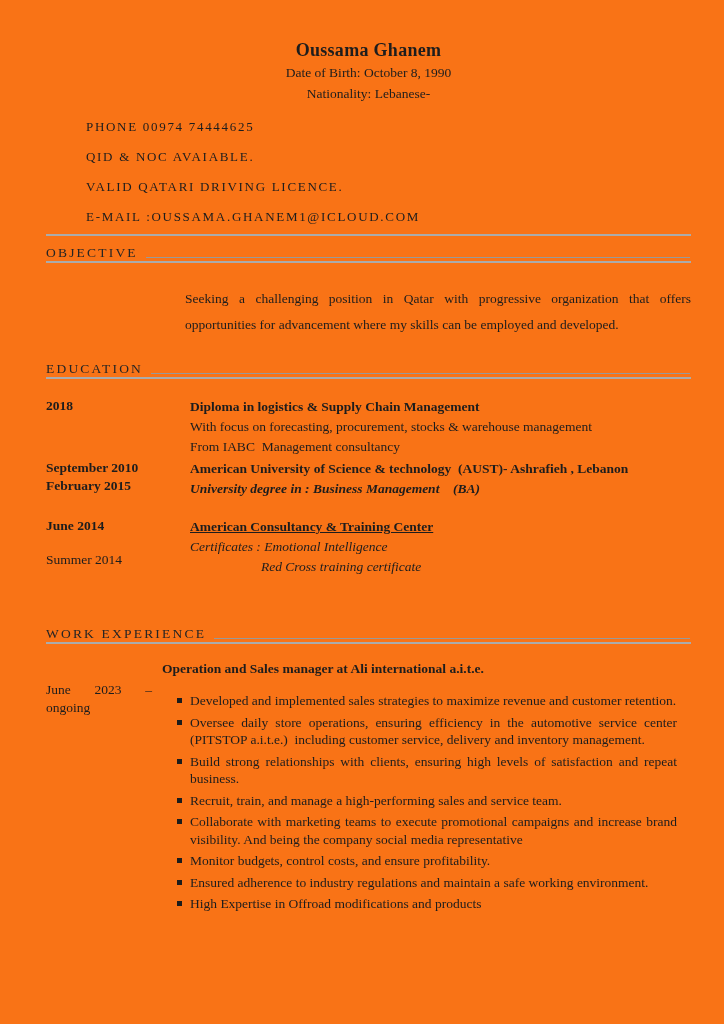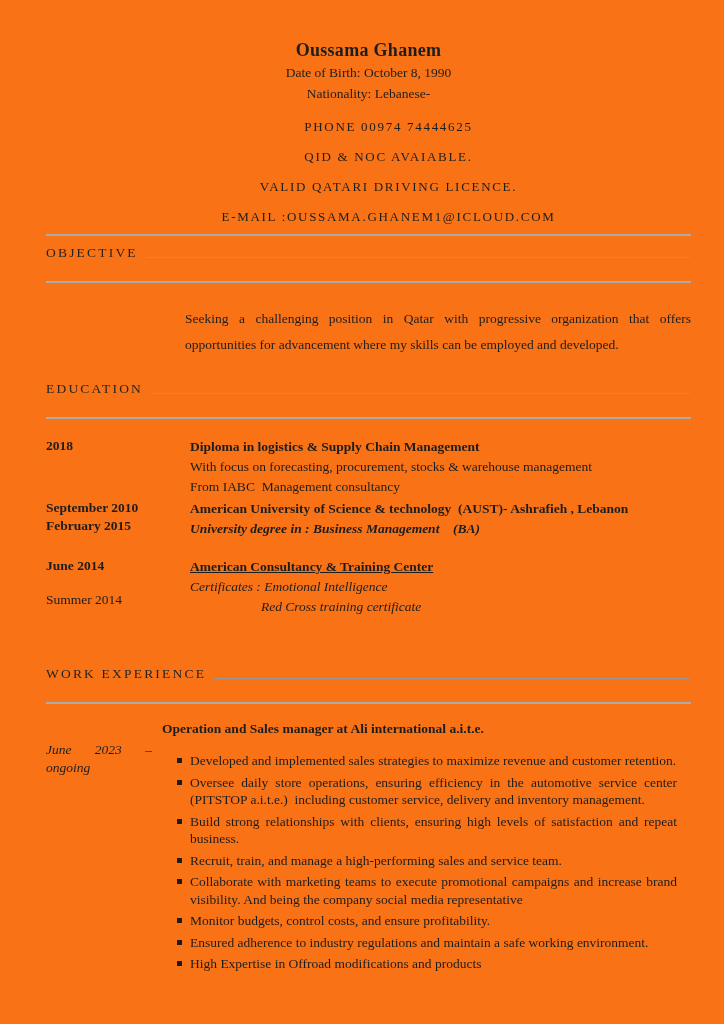--- a/index.html
+++ b/index.html
@@ -13,30 +13,30 @@
     font-family: "Liberation Serif", "DejaVu Serif", serif;
     color: #1d1d1d;
     overflow: hidden;
   }
 
   
   .hdr { text-align: center; }
   .hdr-name { font-size: 18px; font-weight: bold; line-height: 24px; letter-spacing: 0.3px; }
   .hdr-sub  { font-size: 13.5px; line-height: 21px; }
   .caps-block { padding-left: 40px; margin-top: 8px; }
-  .caps-line { font-size: 13px; line-height: 30px; letter-spacing: 1.7px; text-align: center; }
+  .caps-line { font-size: 13px; line-height: 30px; letter-spacing: 1.7px; text-align: left; }
 
   .rule-full { border-bottom: 2px solid #ababab; margin-top: 2px; }
 
   
   .sec-head {
     display: flex;
     align-items: flex-end;
     border-bottom: 2px solid #ababab;
-    padding-bottom: 20px;
+    padding-bottom: 0;
   }
   .sec-title { font-size: 13.5px; letter-spacing: 2.2px; color: #252525; line-height: 17px; }
   .sec-lead  { flex: 1; border-bottom: 1px solid #999999; margin: 0 1px 3px 8px; }
 
   .head-objective { margin-top: 8px; }
   .head-education { margin-top: 22px; }
   .head-work      { margin-top: 48px; }
 
   
   .objective-text {
@@ -57,21 +57,21 @@
   .ed-line  { line-height: 20px; white-space: pre-wrap; }
   .ed-title { font-weight: bold; }
   .ed-title-underline { text-decoration: underline; }
   .ed-degree { font-weight: bold; font-style: italic; }
   .ed-cert   { font-style: italic; }
   .ed-cert-indent { padding-left: 71px; }
   .ed-date-gap { margin-top: 16px; }
 
   
   .wk-row { display: flex; margin-top: 16px; }
-  .wk-dates { width: 116px; flex-shrink: 0; font-size: 13.5px; line-height: 18px; padding-top: 21px; font-style: italic; }
+  .wk-dates { width: 116px; flex-shrink: 0; font-size: 13.5px; line-height: 18px; padding-top: 21px; }
   .wk-date-line1 { display: flex; justify-content: space-between; width: 106px; }
   .wk-body { flex: 1; font-size: 13.5px; }
   .wk-title { font-weight: bold; line-height: 18px; margin-bottom: 5px; white-space: pre-wrap; }
   .wk-bullets { list-style: none; margin: 14px; padding: 0; }
   .wk-bullets li {
     position: relative;
     padding-left: 14px;
     margin-bottom: 4px;
     line-height: 17.5px;
     text-align: justify;

